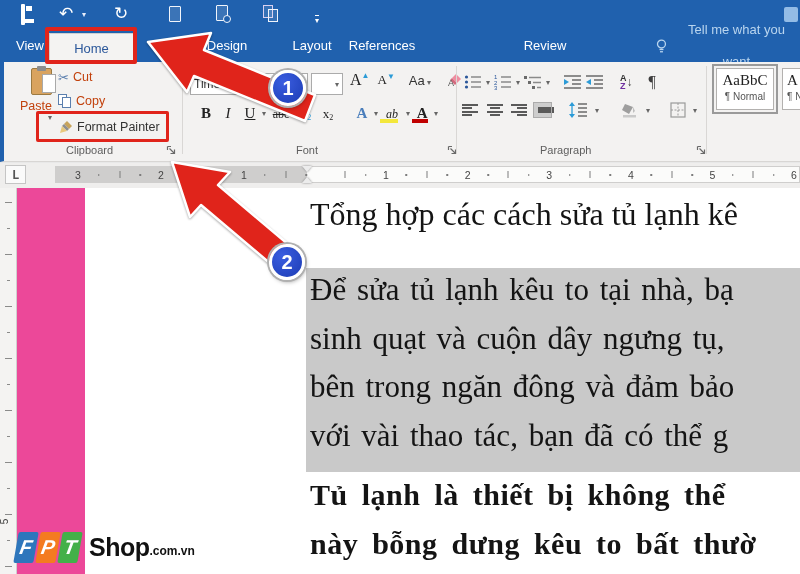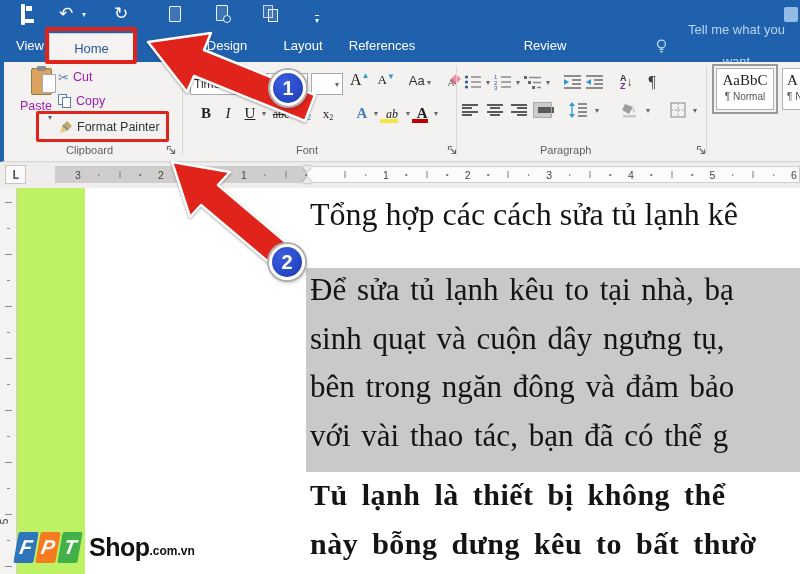--- a/index.html
+++ b/index.html
@@ -27,21 +27,21 @@
   #tabrow { left:0; top:30px; width:800px; height:32px; background:#2061ae; z-index:5; }
   .tab { position:absolute; top:0; height:32px; color:#fff; font-size:13px; line-height:32px; text-align:center; cursor:default; }
   .tab-home { background:#f4f3f2; color:#2b579a; top:3px; height:29px; line-height:29px; border:1px solid #d0d0d0; border-bottom:none; }
   .tellme { color:#b9d5ef; font-size:13px; line-height:32px; display:flex; align-items:center; gap:6px; }
 
   
   #ribbon { left:0; top:62px; width:800px; height:100px; background:#f3f2f1; border-bottom:1px solid #d8d6d4; border-left:4px solid #2061ae; z-index:5; }
   .vdiv { position:absolute; top:4px; height:88px; width:1px; background:#d9d7d5; }
   .grp-label { position:absolute; top:82px; font-size:11px; color:#5e5e5e; }
   .launcher { position:absolute; top:83px; width:11px; height:11px; }
-  .ricon-txt { color:#a21caf; font-size:12.5px; }
+  .ricon-txt { color:#c2410c; font-size:12.5px; }
   .small-item { position:absolute; display:flex; align-items:center; gap:4px; height:18px; }
   .combo { position:absolute; background:#fff; border:1px solid #ababab; display:flex; align-items:center; font-size:12px; color:#333; padding:0 3px; }
   .caret { color:#666; font-size:8px; }
   .fmt-btn { display:flex; align-items:flex-end; justify-content:center; width:20px; height:22px; font-family:"Liberation Serif", serif; font-size:15px; color:#222; padding-bottom:2px; }
   .bar-under { position:relative; }
   .bar-under .bar { position:absolute; left:0; bottom:1px; width:16px; height:4px; }
   .row-flex { position:absolute; display:flex; align-items:center; }
   .align-ic { width:17px; height:14px; display:flex; flex-direction:column; justify-content:space-between; padding:1px 0; }
   .align-ic i { display:block; height:2px; background:#5a5a5a; }
   .justify-active { background:#cdcdcd; outline:1px solid #ababab; padding:4px; }
@@ -62,21 +62,21 @@
   .tabsel { position:absolute; left:5px; top:2px; width:21px; height:19px; background:#fafafa; border:1px solid #c5c5c5; color:#555; font-family:"DejaVu Sans Mono", monospace; font-size:12px; font-weight:bold; text-align:center; line-height:18px; }
   #hruler { position:absolute; left:55px; top:3px; width:745px; height:17px; background:#fbfbfa; border:1px solid #cfcecd; }
   #hruler .grayseg { position:absolute; left:0; top:0; width:251px; height:100%; background:#cfcecd; }
   .rnum { position:absolute; top:1px; font-size:10.5px; color:#444; transform:translateX(-50%); line-height:14px; }
   .rtick { position:absolute; top:4px; width:1px; height:7px; background:#7c7c7c; transform:translateX(-50%); }
   .rdot { position:absolute; top:7px; width:1.5px; height:1.5px; background:#7c7c7c; transform:translateX(-50%); }
   .ind-top { position:absolute; left:246px; top:-1px; width:0; height:0; border-left:5px solid transparent; border-right:5px solid transparent; border-top:6px solid #ececec; filter:drop-shadow(0 0 1px #888); }
   .ind-bot { position:absolute; left:246px; bottom:-1px; width:0; height:0; border-left:5px solid transparent; border-right:5px solid transparent; border-bottom:6px solid #ececec; filter:drop-shadow(0 0 1px #888); }
 
   
-  #docarea { left:0; top:188px; width:800px; height:386px; background:#bef264; z-index:1; }
+  #docarea { left:0; top:188px; width:800px; height:386px; background:#ec4899; z-index:1; }
   #vruler { position:absolute; left:0; top:0; width:17px; height:386px; background:#f4f3f2; border-right:1px solid #cfcfcf; }
   .vtick { position:absolute; left:5px; width:7px; height:1px; background:#8a8a8a; }
   .vnum { position:absolute; left:2px; font-size:10px; color:#444; transform:rotate(-90deg); }
   #page { position:absolute; left:85px; top:0; width:715px; height:386px; background:#fff; }
   .doc-serif { font-family:"Liberation Serif", serif; color:#141414; white-space:nowrap; }
   #doc-title { position:absolute; left:225px; top:8px; font-size:32px; }
   #hl-block { position:absolute; left:221px; top:80px; width:494px; height:204px; background:#c9c9c9; }
   .hl-line { position:absolute; left:4px; font-size:31px; word-spacing:3px; }
   .bold-line { position:absolute; left:225px; font-size:30px; font-weight:bold; word-spacing:6px; letter-spacing:.5px; }
 
@@ -109,21 +109,21 @@
     </div>
   <div class="abs" style="left:263px;top:5px;"><span class="dual-page"><span></span><span></span></span></div>
   <div class="abs" style="left:315px;top:9px;"><span class="qat-more">▾</span></div>
   <div class="abs win-sliver"></div>
 </div>
 
 <div id="tabrow" class="abs">
   <div class="tab" style="left:10px;width:40px;">View</div>
   <div class="tab tab-home" style="left:49px;width:85px;">Home</div>
   <div class="tab" style="left:200px;width:54px;">Design</div>
-  <div class="tab" style="left:276px;width:54px;">Layout</div>
+  <div class="tab" style="left:285px;width:54px;">Layout</div>
   <div class="tab" style="left:346px;width:72px;">References</div>
   <div class="tab" style="left:517px;width:56px;">Review</div>
   <div class="tab" style="left:592px;width:44px;margin-top:48px;">View</div>
   <div class="tab tellme" style="left:656px;width:144px;">
     <svg width="11" height="15" viewBox="0 0 11 15">
         <circle cx="5.5" cy="5" r="4" fill="none" stroke="#b9d5ef" stroke-width="1.3"></circle>
         <line x1="3.5" y1="10.5" x2="7.5" y2="10.5" stroke="#b9d5ef" stroke-width="1.3"></line>
         <line x1="4" y1="12.8" x2="7" y2="12.8" stroke="#b9d5ef" stroke-width="1.3"></line>
       </svg>
     <span>Tell me what you want</span>

